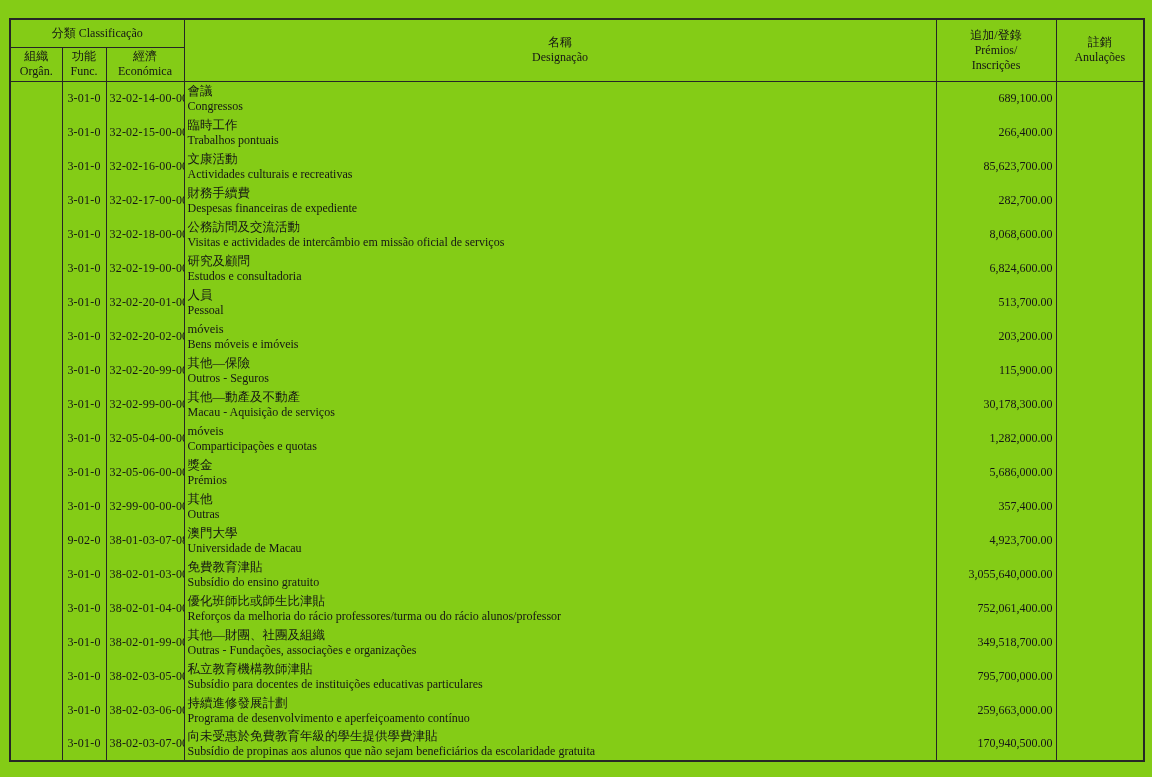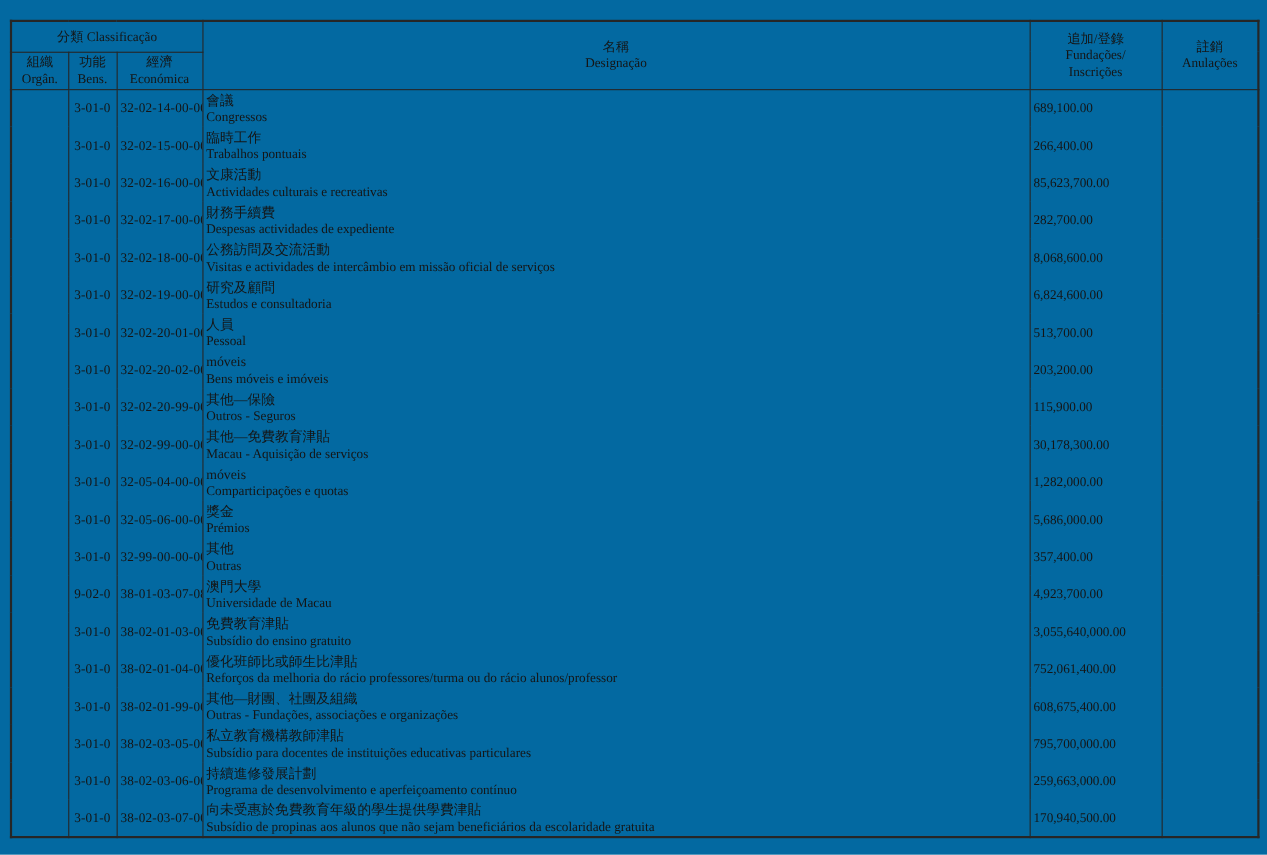--- a/index.html
+++ b/index.html
@@ -7,21 +7,21 @@
     background: #fbfbf8;
     font-family: "Liberation Serif", "DejaVu Serif", serif;
     color: #151515;
     -webkit-font-smoothing: antialiased;
   }
   .page {
     width: 1152px;
     height: 777px;
     box-sizing: border-box;
     padding: 18px 9px 8px 9px;
-    background: #0369a1;
+    background: #84cc16;
     overflow: hidden;
   }
   table.budget {
     border-collapse: collapse;
     table-layout: fixed;
     width: 1134px;
     border: 2px solid #262626;
   }
   table.budget th {
     border: 1px solid #262626;
@@ -54,21 +54,21 @@
   .c-cancel { width: 88px; }
   td.c-func, td.c-econ { text-align: center; letter-spacing: 0.2px; }
   td.c-name {
     padding: 1px 4px 1px 4px;
     border-bottom: 1px solid #c7c7c0;
     margin-top: 20px;
   }
   tbody tr:last-child td.c-name { border-bottom: none; }
   .name-zh { font-size: 12.5px; line-height: 16px; }
   .name-pt { font-size: 12px;  line-height: 15px; }
-  td.c-amount { text-align: left; padding-right: 7px; }
+  td.c-amount { text-align: right; padding-right: 7px; }
   .hdr-line { display: block; }
 </style>
 </head>
 <body>
 
 <div class="page">
   <table class="budget">
     <colgroup>
       <col class="c-organ">
         <col class="c-func">
@@ -81,36 +81,36 @@
       <tr class="h1">
         <th colspan="3">
           <span>分類 Classificação</span>
         </th>
         <th rowspan="2">
           <span class="hdr-line">名稱</span>
           <span class="hdr-line">Designação</span>
         </th>
         <th rowspan="2">
           <span class="hdr-line">追加/登錄</span>
-          <span class="hdr-line">Fundações/</span>
+          <span class="hdr-line">Prémios/</span>
           <span class="hdr-line">Inscrições</span>
         </th>
         <th rowspan="2">
           <span class="hdr-line">註銷</span>
           <span class="hdr-line">Anulações</span>
         </th>
       </tr>
       <tr class="h2">
         <th>
           <span class="hdr-line">組織</span>
           <span class="hdr-line">Orgân.</span>
         </th>
         <th>
           <span class="hdr-line">功能</span>
-          <span class="hdr-line">Bens.</span>
+          <span class="hdr-line">Func.</span>
         </th>
         <th>
           <span class="hdr-line">經濟</span>
           <span class="hdr-line">Económica</span>
         </th>
       </tr>
     </thead>
     <tbody>
         <tr>
     <td class="c-organ"></td>
@@ -144,21 +144,21 @@
     </td>
     <td class="c-amount">85,623,700.00</td>
     <td class="c-cancel"></td>
   </tr>
         <tr>
     <td class="c-organ"></td>
     <td class="c-func">3-01-0</td>
     <td class="c-econ">32-02-17-00-00</td>
     <td class="c-name">
       <div class="name-zh">財務手續費</div>
-      <div class="name-pt">Despesas actividades de expediente</div>
+      <div class="name-pt">Despesas financeiras de expediente</div>
     </td>
     <td class="c-amount">282,700.00</td>
     <td class="c-cancel"></td>
   </tr>
         <tr>
     <td class="c-organ"></td>
     <td class="c-func">3-01-0</td>
     <td class="c-econ">32-02-18-00-00</td>
     <td class="c-name">
       <div class="name-zh">公務訪問及交流活動</div>
@@ -209,21 +209,21 @@
       <div class="name-pt">Outros - Seguros</div>
     </td>
     <td class="c-amount">115,900.00</td>
     <td class="c-cancel"></td>
   </tr>
         <tr>
     <td class="c-organ"></td>
     <td class="c-func">3-01-0</td>
     <td class="c-econ">32-02-99-00-00</td>
     <td class="c-name">
-      <div class="name-zh">其他—免費教育津貼</div>
+      <div class="name-zh">其他—動產及不動產</div>
       <div class="name-pt">Macau - Aquisição de serviços</div>
     </td>
     <td class="c-amount">30,178,300.00</td>
     <td class="c-cancel"></td>
   </tr>
         <tr>
     <td class="c-organ"></td>
     <td class="c-func">3-01-0</td>
     <td class="c-econ">32-05-04-00-00</td>
     <td class="c-name">
@@ -289,21 +289,21 @@
     <td class="c-cancel"></td>
   </tr>
         <tr>
     <td class="c-organ"></td>
     <td class="c-func">3-01-0</td>
     <td class="c-econ">38-02-01-99-00</td>
     <td class="c-name">
       <div class="name-zh">其他—財團、社團及組織</div>
       <div class="name-pt">Outras - Fundações, associações e organizações</div>
     </td>
-    <td class="c-amount">608,675,400.00</td>
+    <td class="c-amount">349,518,700.00</td>
     <td class="c-cancel"></td>
   </tr>
         <tr>
     <td class="c-organ"></td>
     <td class="c-func">3-01-0</td>
     <td class="c-econ">38-02-03-05-00</td>
     <td class="c-name">
       <div class="name-zh">私立教育機構教師津貼</div>
       <div class="name-pt">Subsídio para docentes de instituições educativas particulares</div>
     </td>

